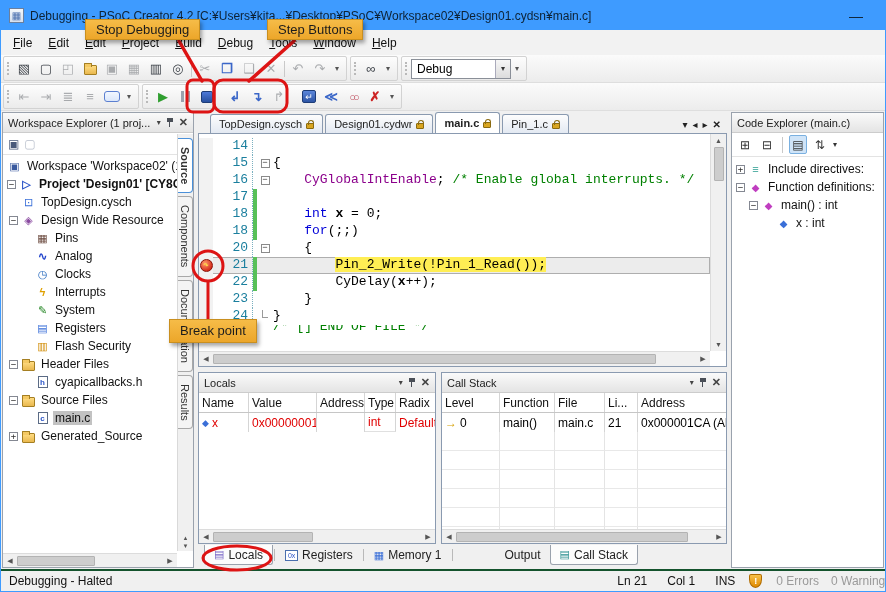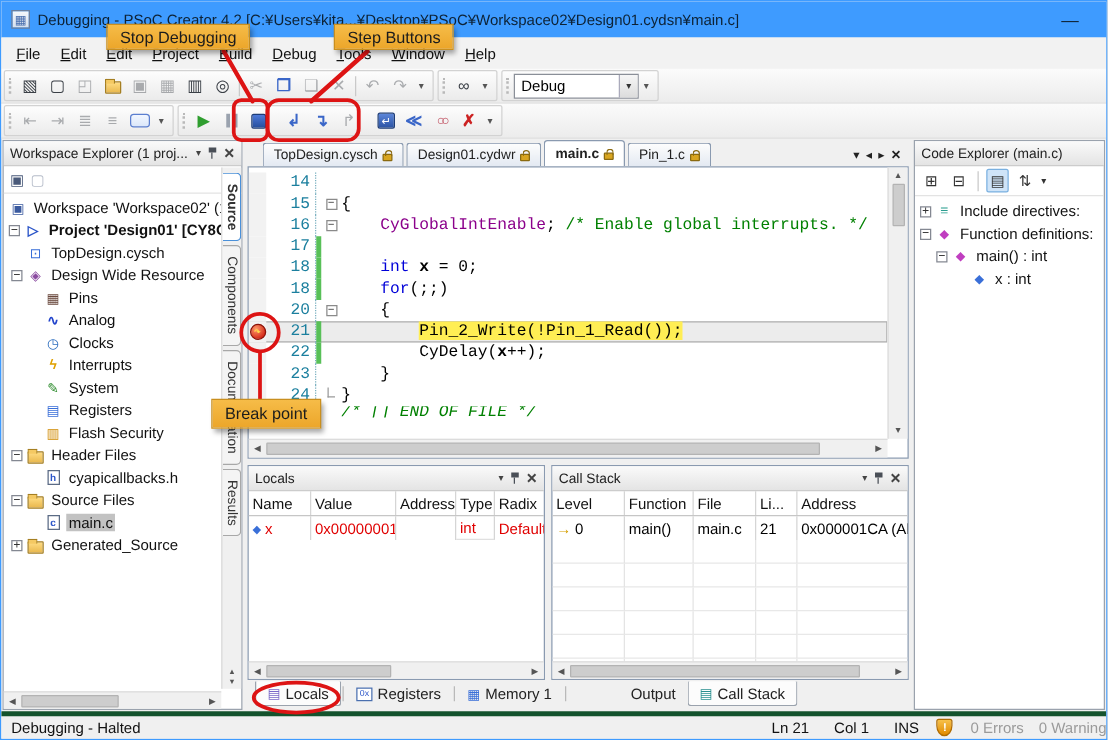--- a/index.html
+++ b/index.html
@@ -96,21 +96,21 @@
   .doc-tab{height:19px;display:flex;align-items:center;gap:4px;padding:0 8px;font-size:11px;color:#222;
     border:1px solid #8a9ab0;border-bottom:none;border-radius:3px 3px 0 0;background:linear-gradient(#fdfdfd,#e3e9f2);margin-right:2px;}
   .doc-tab.active{background:#fff;font-weight:bold;height:21px;}
   .lock{display:inline-block;width:8px;height:6px;background:#d8a520;border:1px solid #8a6a10;border-radius:1px;position:relative;margin-top:3px;}
   .lock::before{content:"";position:absolute;top:-4px;left:1px;width:4px;height:4px;border:1px solid #8a6a10;border-bottom:none;border-radius:3px 3px 0 0;}
   .tab-controls{margin-left:auto;display:flex;align-items:center;gap:5px;padding:0 6px 3px 0;font-size:10px;color:#222;}
   .editor-wrap{flex:1;border:1px solid #8a9ab0;background:#fff;position:relative;min-height:0;}
   .code-area{position:absolute;inset:0 16px 15px 0;overflow:hidden;padding-top:4px;}
   .code-line{height:17px;display:flex;font-family:"Liberation Mono","DejaVu Sans Mono",monospace;
     font-size:13px;white-space:pre;}
-  .code-line.cut{height:9px;overflow:hidden;align-items:center;font-style:italic;}
+  .code-line.cut{height:9px;overflow:hidden;align-items:flex-end;}
   .ln-margin{flex:0 0 14px;height:17px;background:#f2f2f2;display:flex;align-items:center;justify-content:center;}
   .ln-num{flex:0 0 40px;text-align:right;color:#1b7f9e;padding-right:4px;border-right:1px dotted #7ab0c0;}
   .ln-bar{flex:0 0 4px;height:17px;}
   .ln-bar.changed{background:#58c058;}
   .ln-fold{flex:0 0 16px;display:flex;align-items:center;justify-content:center;}
   .fold-box{width:9px;height:9px;border:1px solid #8a8a8a;background:#fff;font-size:9px;line-height:7px;
     display:flex;align-items:center;justify-content:center;color:#333;}
   .fold-end{width:6px;height:8px;border-left:1px solid #9a9a9a;border-bottom:1px solid #9a9a9a;margin-bottom:5px;}
   .ln-code{flex:1;overflow:hidden;}
   .code-line.current{background:#ececec;box-shadow:inset 0 0 0 1px #aeaeae;}
@@ -151,21 +151,21 @@
   
   .right-panel{width:153px;margin:1px 1px 1px 0;border:1px solid #9aa2ad;background:#fff;
     display:flex;flex-direction:column;flex:0 0 auto;}
   .ce-toolbar{height:24px;border-bottom:1px solid #e3e3e3;display:flex;align-items:center;gap:4px;padding:0 4px;
     font-size:12px;color:#333;flex:0 0 auto;}
   .ce-btn{display:flex;align-items:center;justify-content:center;width:18px;height:19px;}
   .ce-btn.toggled{background:#cfe4f8;border:1px solid #7ab0e0;border-radius:2px;}
   .ce-tree{flex:1;padding-top:3px;overflow:hidden;}
   .inc-icon{color:#2a9d8f;font-weight:bold;} .func-icon{color:#c03ec0;font-size:10px;} .var2-icon{color:#3a6fd8;font-size:10px;}
   
-  .statusbar{height:22px;background:#f0f0f0;border-top:4px solid #14532d;display:flex;align-items:center;
+  .statusbar{height:22px;background:#f0f0f0;border-top:2px solid #14532d;display:flex;align-items:center;
     font-size:12px;color:#111;padding:0 0 0 8px;flex:0 0 auto;overflow:hidden;}
   .sb-right{margin-left:auto;display:flex;align-items:center;}
   .sb-item{margin-right:20px;white-space:nowrap;}
   .muted{color:#9a9a9a;}
   .shield{width:13px;height:14px;background:linear-gradient(#f7c14a,#e08a00);border:1px solid #b06c00;
     border-radius:2px 2px 50% 50% / 2px 2px 60% 60%;color:#fff;font-size:9px;font-weight:bold;
     display:flex;align-items:center;justify-content:center;margin-right:14px;}
   .warnings-clip{width:54px;overflow:hidden;white-space:nowrap;flex:0 0 auto;}
   
   .overlay{position:absolute;inset:0;pointer-events:none;z-index:40;}

